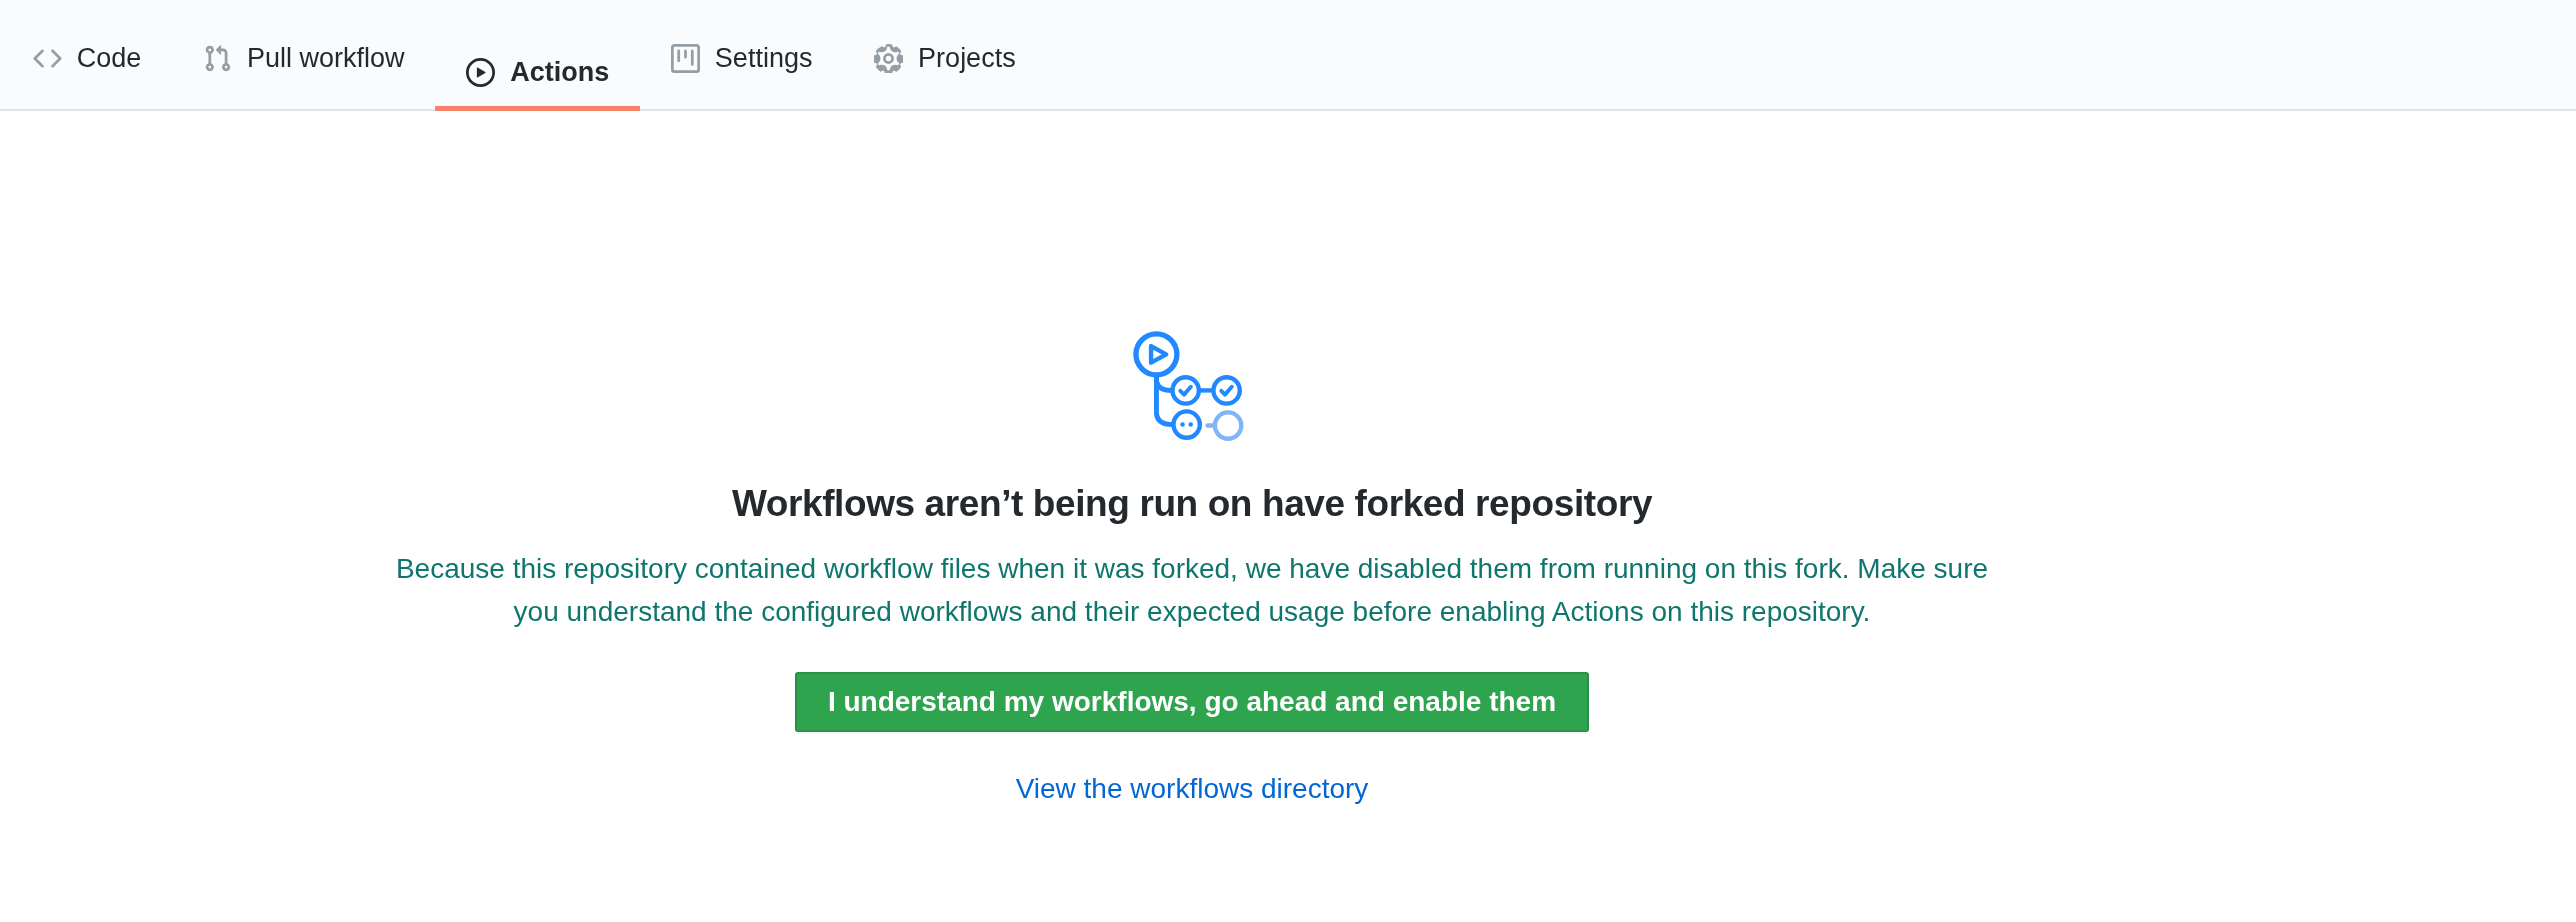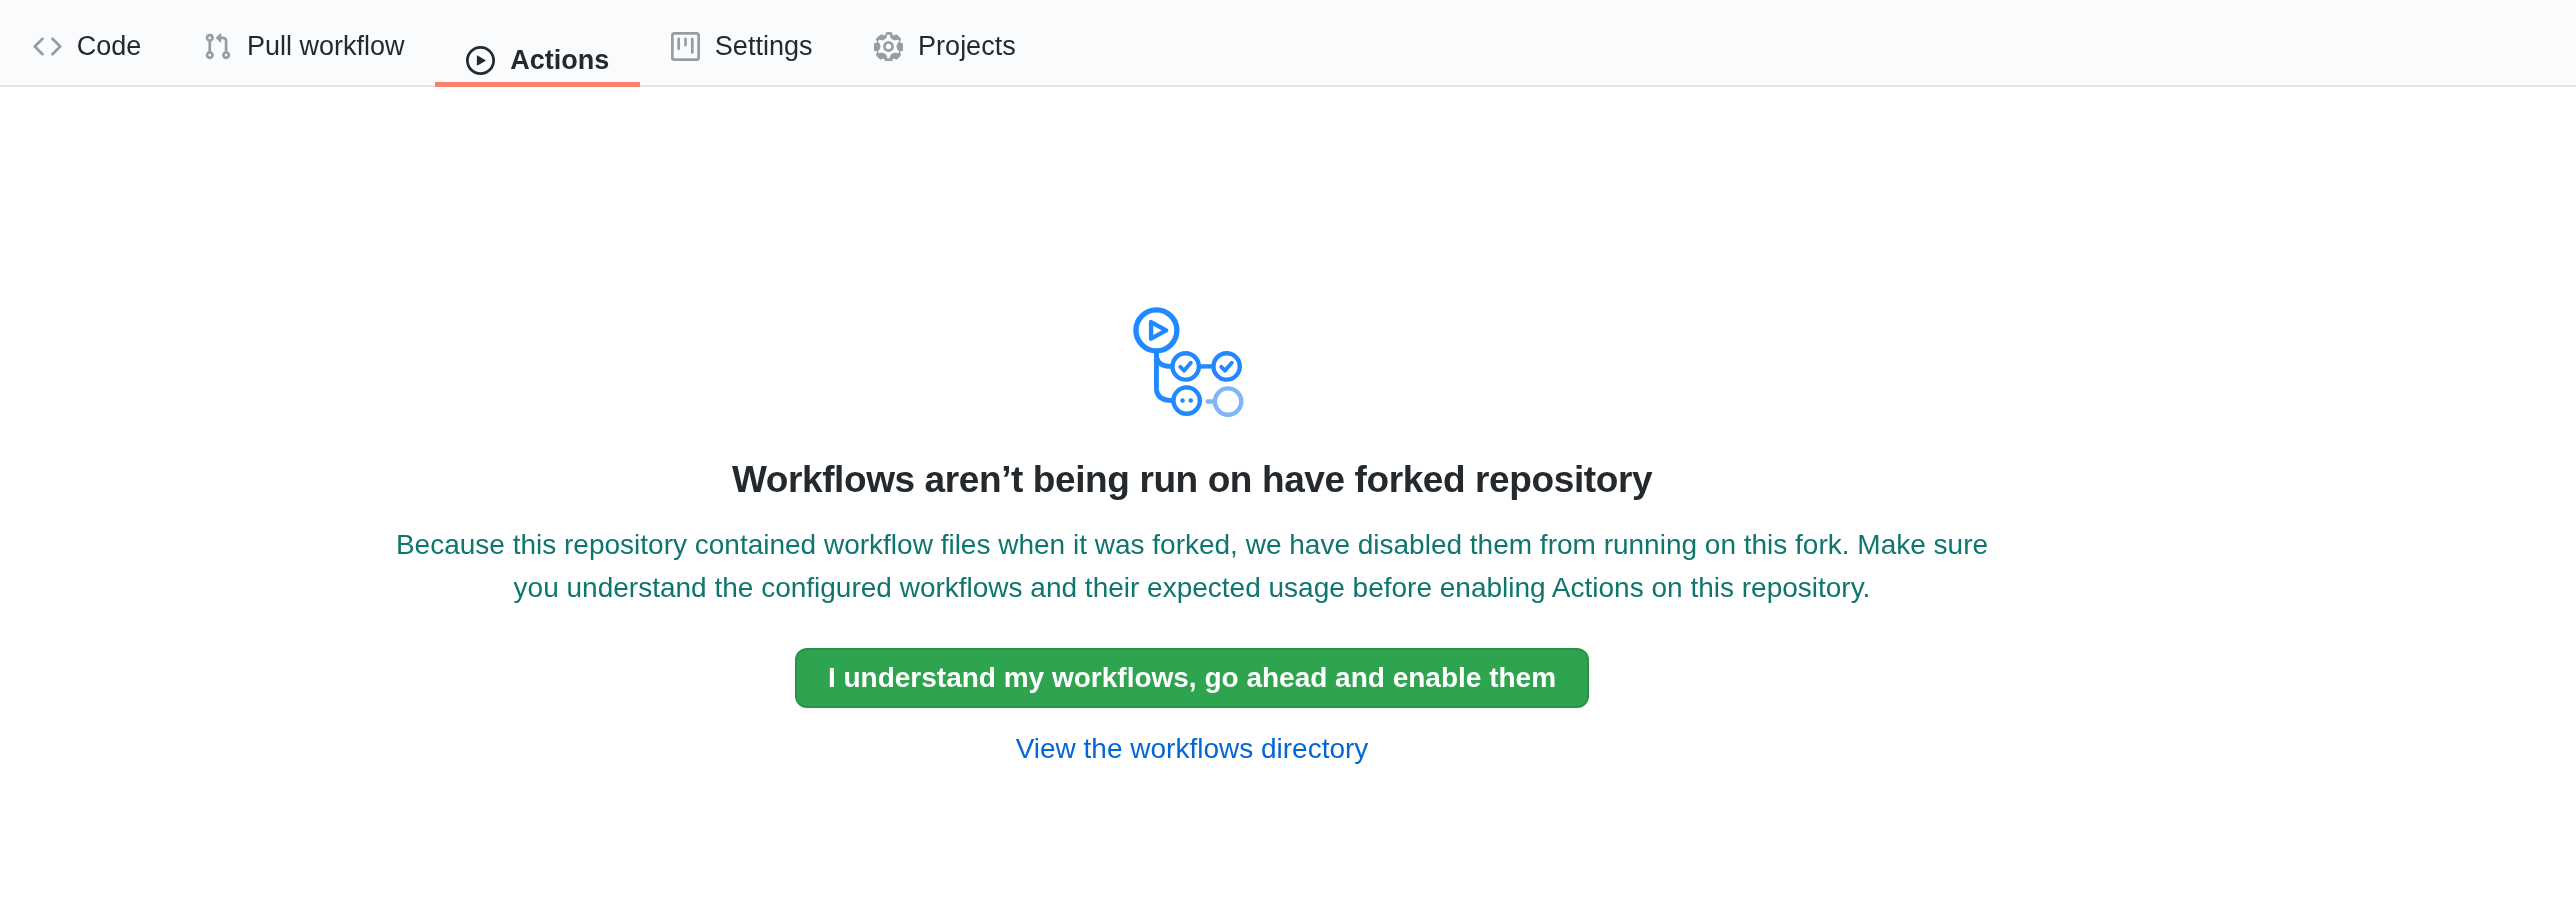--- a/index.html
+++ b/index.html
@@ -8,21 +8,21 @@
     background: #ffffff;
     font-family: "Liberation Sans", sans-serif;
     overflow: hidden;
     -webkit-font-smoothing: antialiased;
   }
 
   
   .repo-nav {
     display: flex;
     align-items: stretch;
-    height: 87px;
+    height: 111px;
     background: #fafbfc;
     border-bottom: 2px solid #e1e4e8;
     padding-left: 2px;
   }
   .tab {
     position: relative;
     display: flex;
     align-items: center;
     gap: 14.7px;
     padding: 7.8px 31px 0 31px;
@@ -74,27 +74,27 @@
     display: inline-block;
     margin-top: 39px;
     background: #2ea44f;
     color: #ffffff;
     font-family: "Liberation Sans", sans-serif;
     font-size: 28px;
     font-weight: 600;
     line-height: 31px;
     padding: 12.7px 31px;
     border: 2px solid rgba(27, 31, 35, 0.15);
-    border-radius: 12px;
+    border-radius: 3px;
     box-shadow: 0 2px 0 rgba(27, 31, 35, 0.04);
     cursor: pointer;
   }
   .dir-link {
     display: inline-block;
-    margin-top: 25px;
+    margin-top: 41px;
     color: #0366d6;
     font-size: 28px;
     text-decoration: none;
     cursor: pointer;
   }
 </style>
 </head>
 <body>
 
 <nav class="repo-nav">

